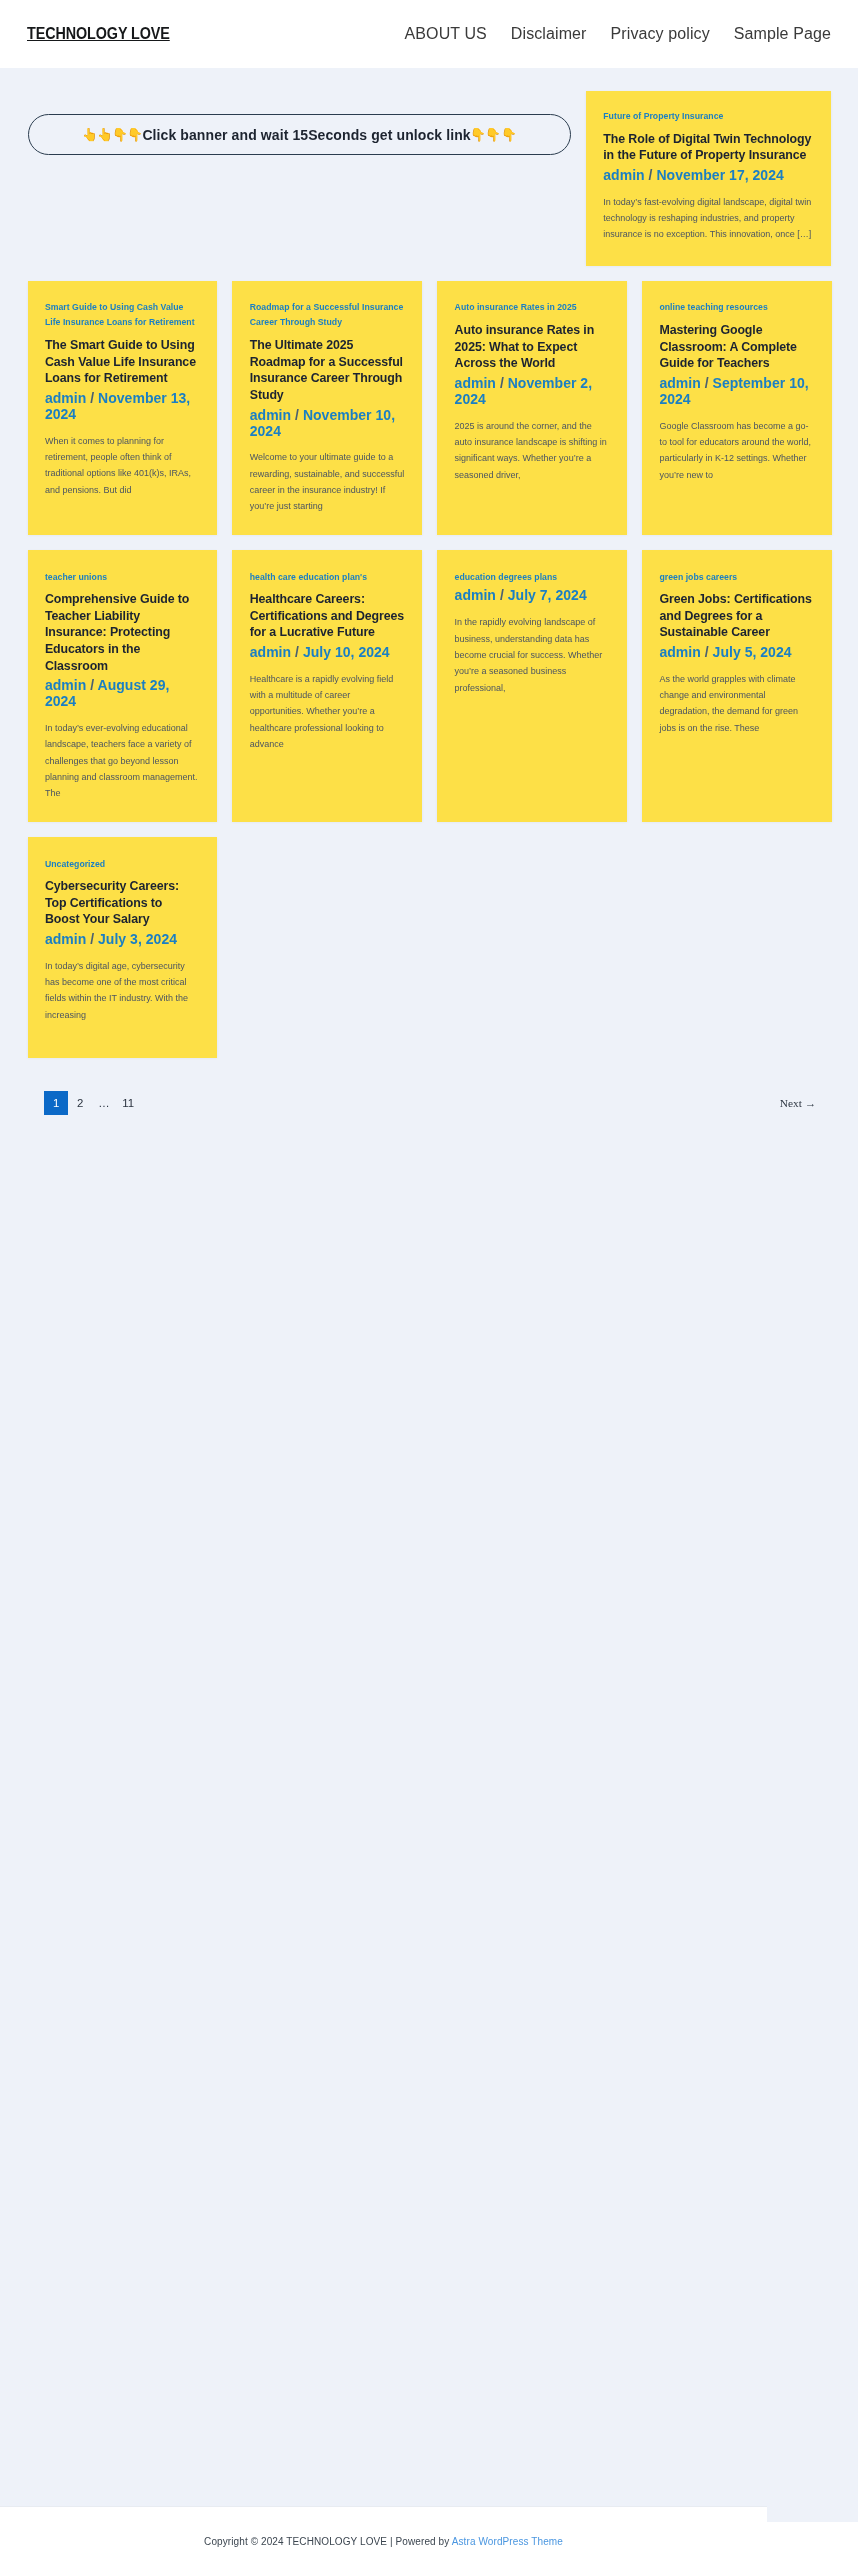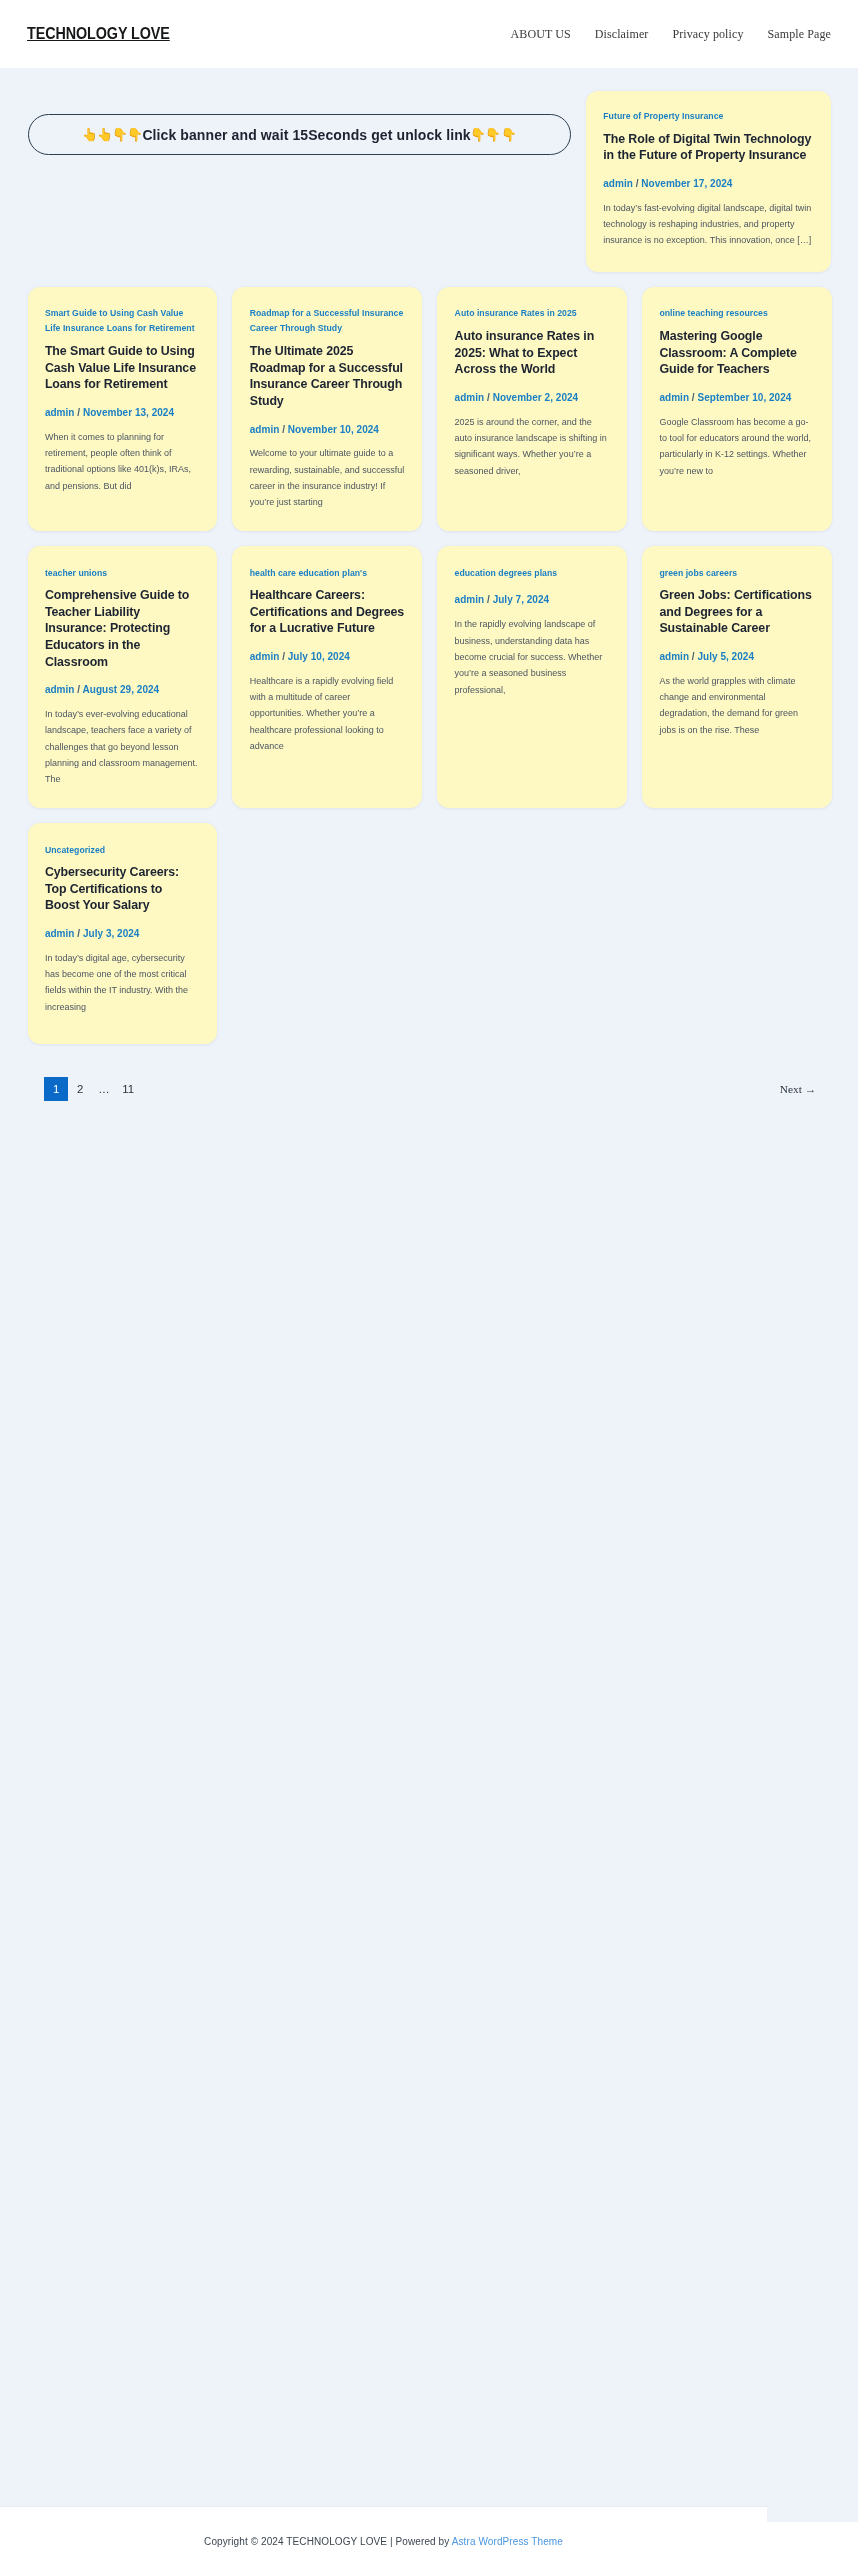--- a/index.html
+++ b/index.html
@@ -36,25 +36,25 @@
     transform-origin: left center;
     white-space: nowrap;
   }
   .main-nav {
     display: flex;
     align-items: center;
     gap: 24px;
     padding-right: 0.7px;
   }
   .nav-link {
-    font-size: 12px;
+    font-size: 16px;
     color: #3a3a3a;
     text-decoration: none;
     white-space: nowrap;
-    font-family: Liberation Serif, serif;
+    font-family: Liberation Sans, sans-serif;
     letter-spacing: 0.1px;
   }
 
   
   .page-body {
     background: #eef2f9;
     min-height: 2454px;
     padding-top: 23px;
   }
 
@@ -95,22 +95,22 @@
     align-items: center;
   }
   .emoji {
     font-size: 12.7px;
     line-height: 1;
     letter-spacing: -0.7px;
   }
 
   
   .card {
-    background: #fef9c3;
-    border-radius: 12px;
+    background: #fde047;
+    border-radius: 0;
     box-shadow: 0 0.7px 2.7px rgba(20, 40, 80, 0.07);
     padding: 19.4px 17.4px 20px 17.4px;
   }
   .featured-card {
     width: 245px;
     flex: 0 0 245px;
     padding: 18px 17.4px 23px 17.4px;
   }
 
   .cat-link {
@@ -124,22 +124,22 @@
   }
   .card-title {
     margin-top: 6.7px;
     font-size: 12.4px;
     font-weight: 700;
     line-height: 1.34;
     color: #1c2331;
     letter-spacing: -0.1px;
   }
   .card-meta {
-    margin-top: 14px;
-    font-size: 10px;
+    margin-top: 3px;
+    font-size: 14px;
     font-weight: 700;
     color: #1a7fc4;
     letter-spacing: 0.03px;
   }
   .card-meta .sep { color: #4a6070; font-weight: 700; }
   .card-excerpt {
     margin-top: 10.7px;
     font-size: 9px;
     line-height: 1.82;
     color: #4c5561;

